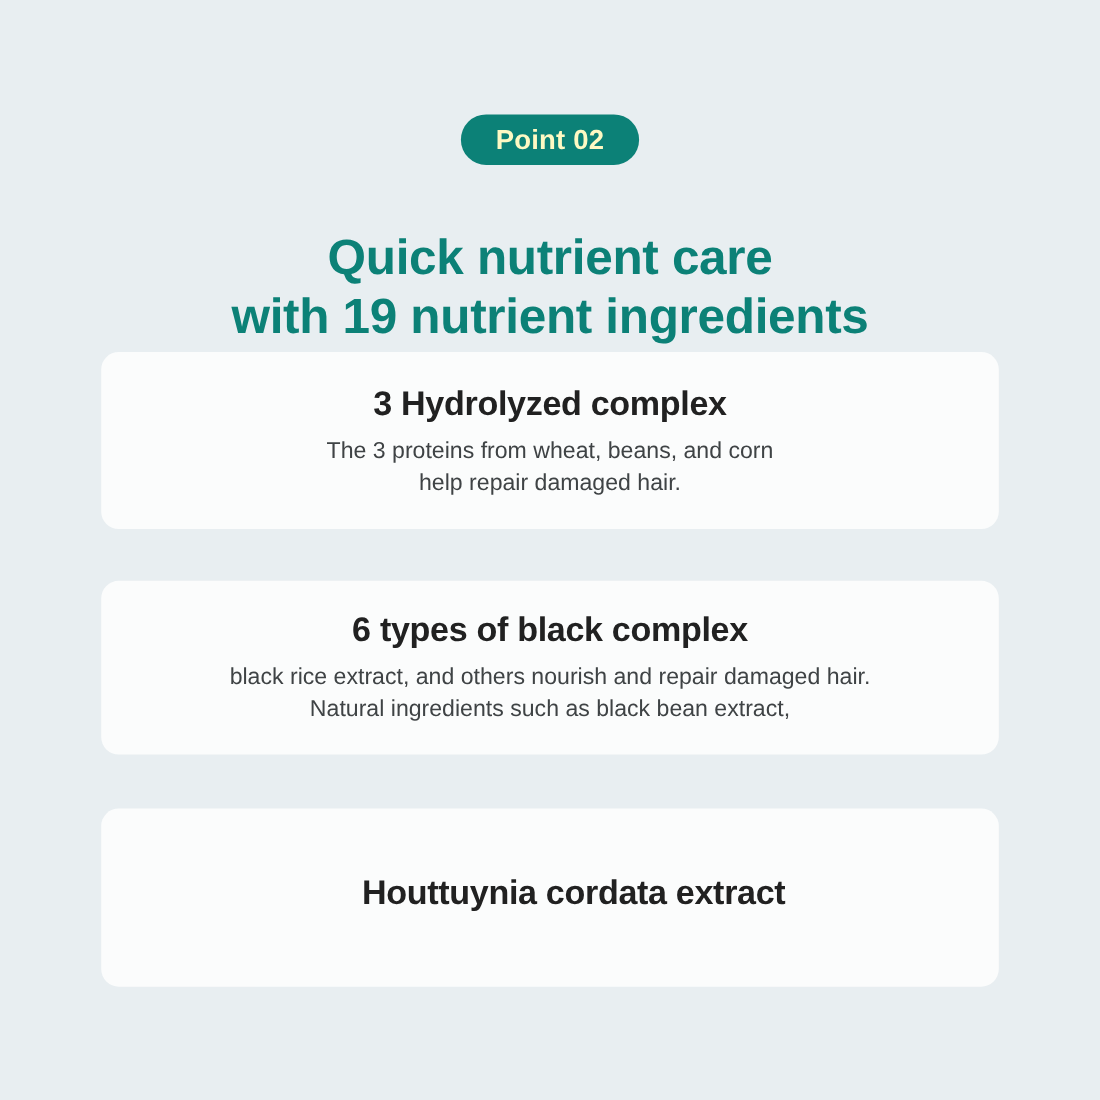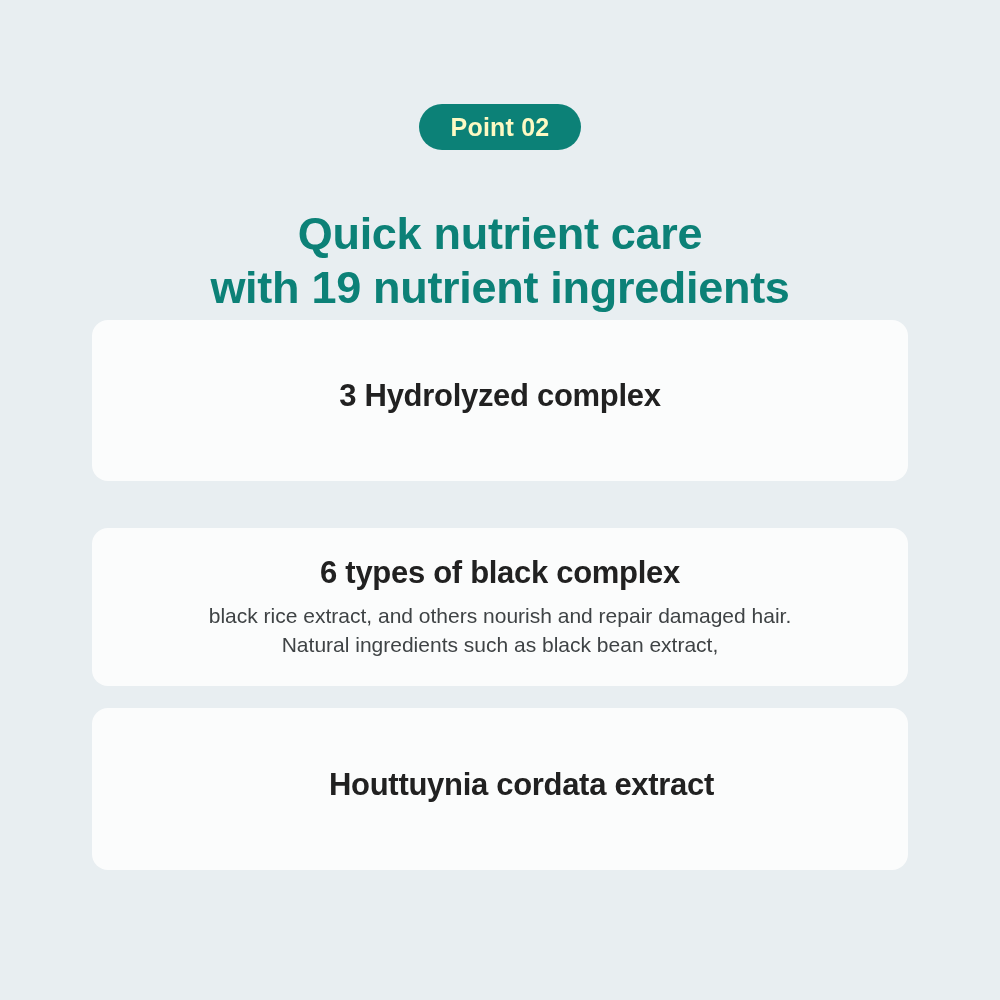--- a/index.html
+++ b/index.html
@@ -54,21 +54,21 @@
   }
   .card {
     background:#fbfcfc;
     border-radius:16px;
     padding:0 34px;
     display:flex;
     flex-direction:column;
     justify-content:center;
   }
   .card.c1 { height:161px; margin-bottom:47px; }
-  .card.c2 { height:158px; margin-bottom:22px; }
+  .card.c2 { height:158px; margin-bottom:49px; }
   .card.c3 { height:162px; }
 
   .card-title {
     color:#212121;
     font-size:31px;
     font-weight:bold;
     letter-spacing:-0.3px;
     line-height:36px;
     margin-bottom:10px;
   }
@@ -88,20 +88,24 @@
 
   <div class="headline">
     <span class="hl-line">Quick nutrient care</span>
     <span class="hl-line">with 19 nutrient ingredients</span>
   </div>
 
   <div class="cards">
 
     <div class="card c1">
       <div class="card-title">3 Hydrolyzed complex</div>
+      <div class="card-body">
+        <span class="bl">The 3 proteins from wheat, beans, and corn</span>
+        <span class="bl">help repair damaged hair.</span>
+      </div>
     </div>
 
     <div class="card c2">
       <div class="card-title">6 types of black complex</div>
       <div class="card-body">
         <span class="bl">black rice extract, and others nourish and repair damaged hair.</span>
         <span class="bl">Natural ingredients such as black bean extract,</span>
       </div>
     </div>
 

